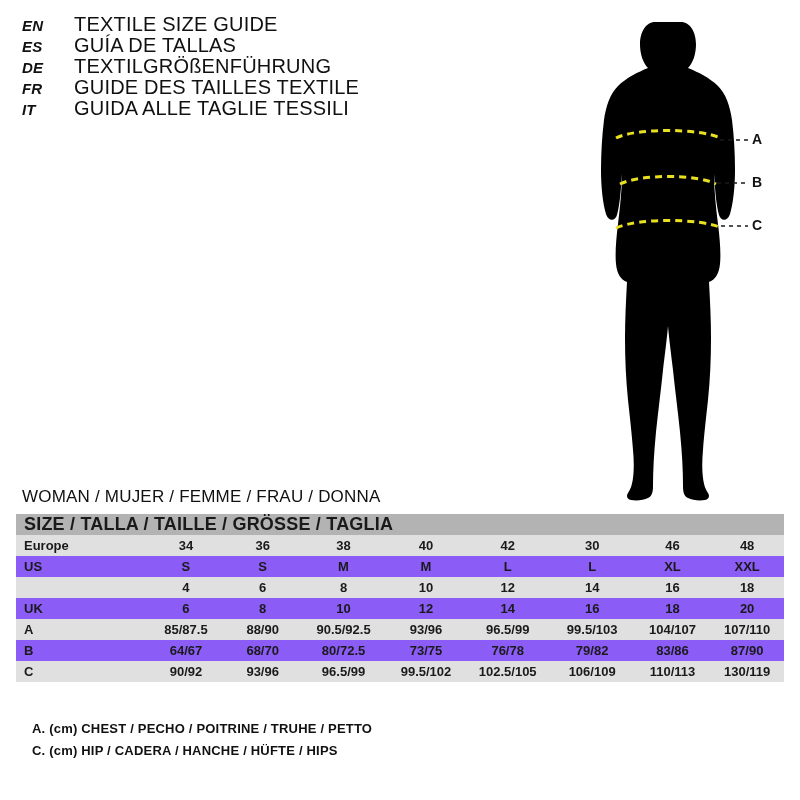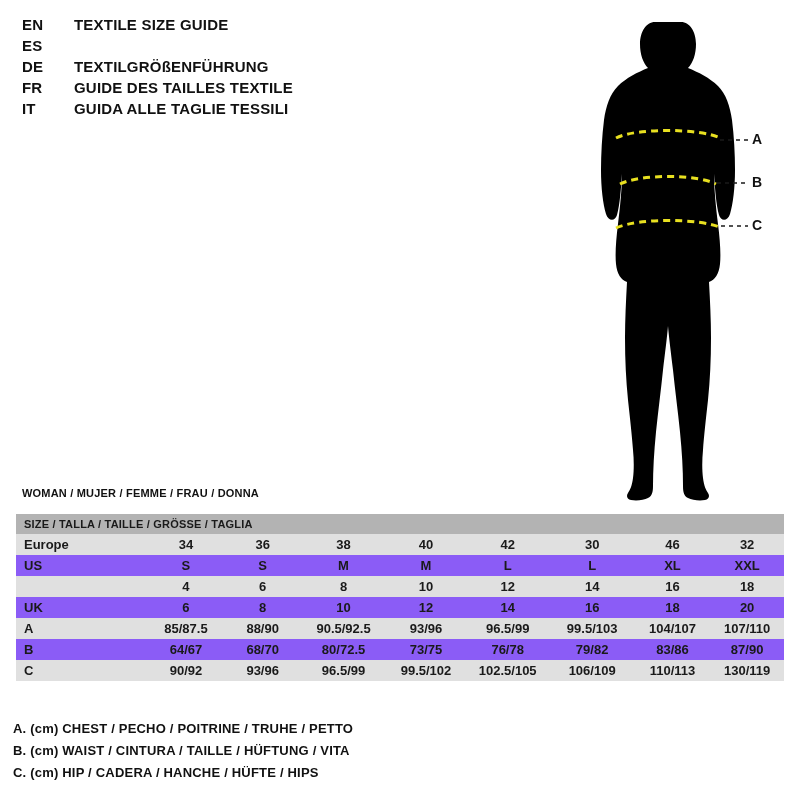--- a/index.html
+++ b/index.html
@@ -28,24 +28,25 @@
     align-items: baseline;
     height: 21px;
     line-height: 21px;
   }
   .lang-code {
     width: 52px;
     font-size: 15px;
     font-weight: bold;
     letter-spacing: 0.2px;
     color: #111;
+    font-style: italic;
   }
   .lang-title {
-    font-size: 15px;
-    font-weight: bold;
+    font-size: 20px;
+    font-weight: normal;
     letter-spacing: 0.2px;
     color: #111;
     white-space: nowrap;
   }
 
   
   #figure-area {
     position: absolute;
     left: 560px;
     top: 8px;
@@ -66,22 +67,22 @@
   }
   #label-A { left: 192px; top: 123px; }
   #label-B { left: 192px; top: 166px; }
   #label-C { left: 192px; top: 209px; }
 
   
   #woman-heading {
     position: absolute;
     left: 22px;
     top: 487px;
-    font-size: 11px;
-    font-weight: bold;
+    font-size: 17px;
+    font-weight: normal;
     letter-spacing: 0.2px;
     color: #111;
   }
 
   #size-table {
     position: absolute;
     left: 16px;
     top: 514px;
     width: 768px;
     border-collapse: collapse;
@@ -89,21 +90,21 @@
   }
   #size-table td {
     height: 21px;
     padding: 0;
     color: #1a1a1a;
     font-family: "Liberation Sans", sans-serif;
   }
   #size-table tr.band-head td {
     background: #b3b3b3;
     font-weight: bold;
-    font-size: 11px;
+    font-size: 18px;
     letter-spacing: 0.2px;
     padding-left: 8px;
     height: 20px;
   }
   #size-table tr.shade td { background: #e0e0e0; }
   #size-table tr.plain td { background: #8b5cf6; }
   #size-table td.rowlabel {
     padding-left: 8px;
     text-align: left;
     white-space: nowrap;
@@ -111,21 +112,21 @@
   }
   #size-table td.val {
     text-align: center;
     white-space: nowrap;
     font-weight: bold;
   }
 
   
   #footnotes {
     position: absolute;
-    left: 13px;
+    left: 32px;
     top: 718px;
     width: 600px;
   }
   .footnote {
     font-size: 13px;
     font-weight: bold;
     letter-spacing: 0.2px;
     line-height: 22px;
     color: #111;
     white-space: nowrap;
@@ -134,20 +135,21 @@
 </head>
 <body>
 
 <div id="lang-block">
   <div class="lang-row">
     <span class="lang-code">EN</span>
     <span class="lang-title">TEXTILE SIZE GUIDE</span>
   </div>
   <div class="lang-row">
     <span class="lang-code">ES</span>
+    <span class="lang-title">GUÍA DE TALLAS</span>
   </div>
   <div class="lang-row">
     <span class="lang-code">DE</span>
     <span class="lang-title">TEXTILGRÖßENFÜHRUNG</span>
   </div>
   <div class="lang-row">
     <span class="lang-code">FR</span>
     <span class="lang-title">GUIDE DES TAILLES TEXTILE</span>
   </div>
   <div class="lang-row">
@@ -238,21 +240,21 @@
 
     <tr class="shade">
       <td class="rowlabel" style="width:130px">Europe</td>
       <td class="val" style="width:80px">34</td>
       <td class="val" style="width:80px">36</td>
       <td class="val" style="width:88px">38</td>
       <td class="val" style="width:82px">40</td>
       <td class="val" style="width:86px">42</td>
       <td class="val" style="width:88px">30</td>
       <td class="val" style="width:78px">46</td>
-      <td class="val" style="width:76px">32</td>
+      <td class="val" style="width:76px">48</td>
     </tr>
 
     <tr class="plain">
       <td class="rowlabel">US</td>
       <td class="val">S</td>
       <td class="val">S</td>
       <td class="val">M</td>
       <td class="val">M</td>
       <td class="val">L</td>
       <td class="val">L</td>
@@ -317,15 +319,14 @@
       <td class="val">102.5/105</td>
       <td class="val">106/109</td>
       <td class="val">110/113</td>
       <td class="val">130/119</td>
     </tr>
   </tbody>
 </table>
 
 <div id="footnotes">
   <div class="footnote">A. (cm) CHEST / PECHO / POITRINE / TRUHE / PETTO</div>
-  <div class="footnote">B. (cm) WAIST / CINTURA / TAILLE / HÜFTUNG / VITA</div>
   <div class="footnote">C. (cm) HIP / CADERA / HANCHE / HÜFTE / HIPS</div>
 </div>
 
 </body></html>

